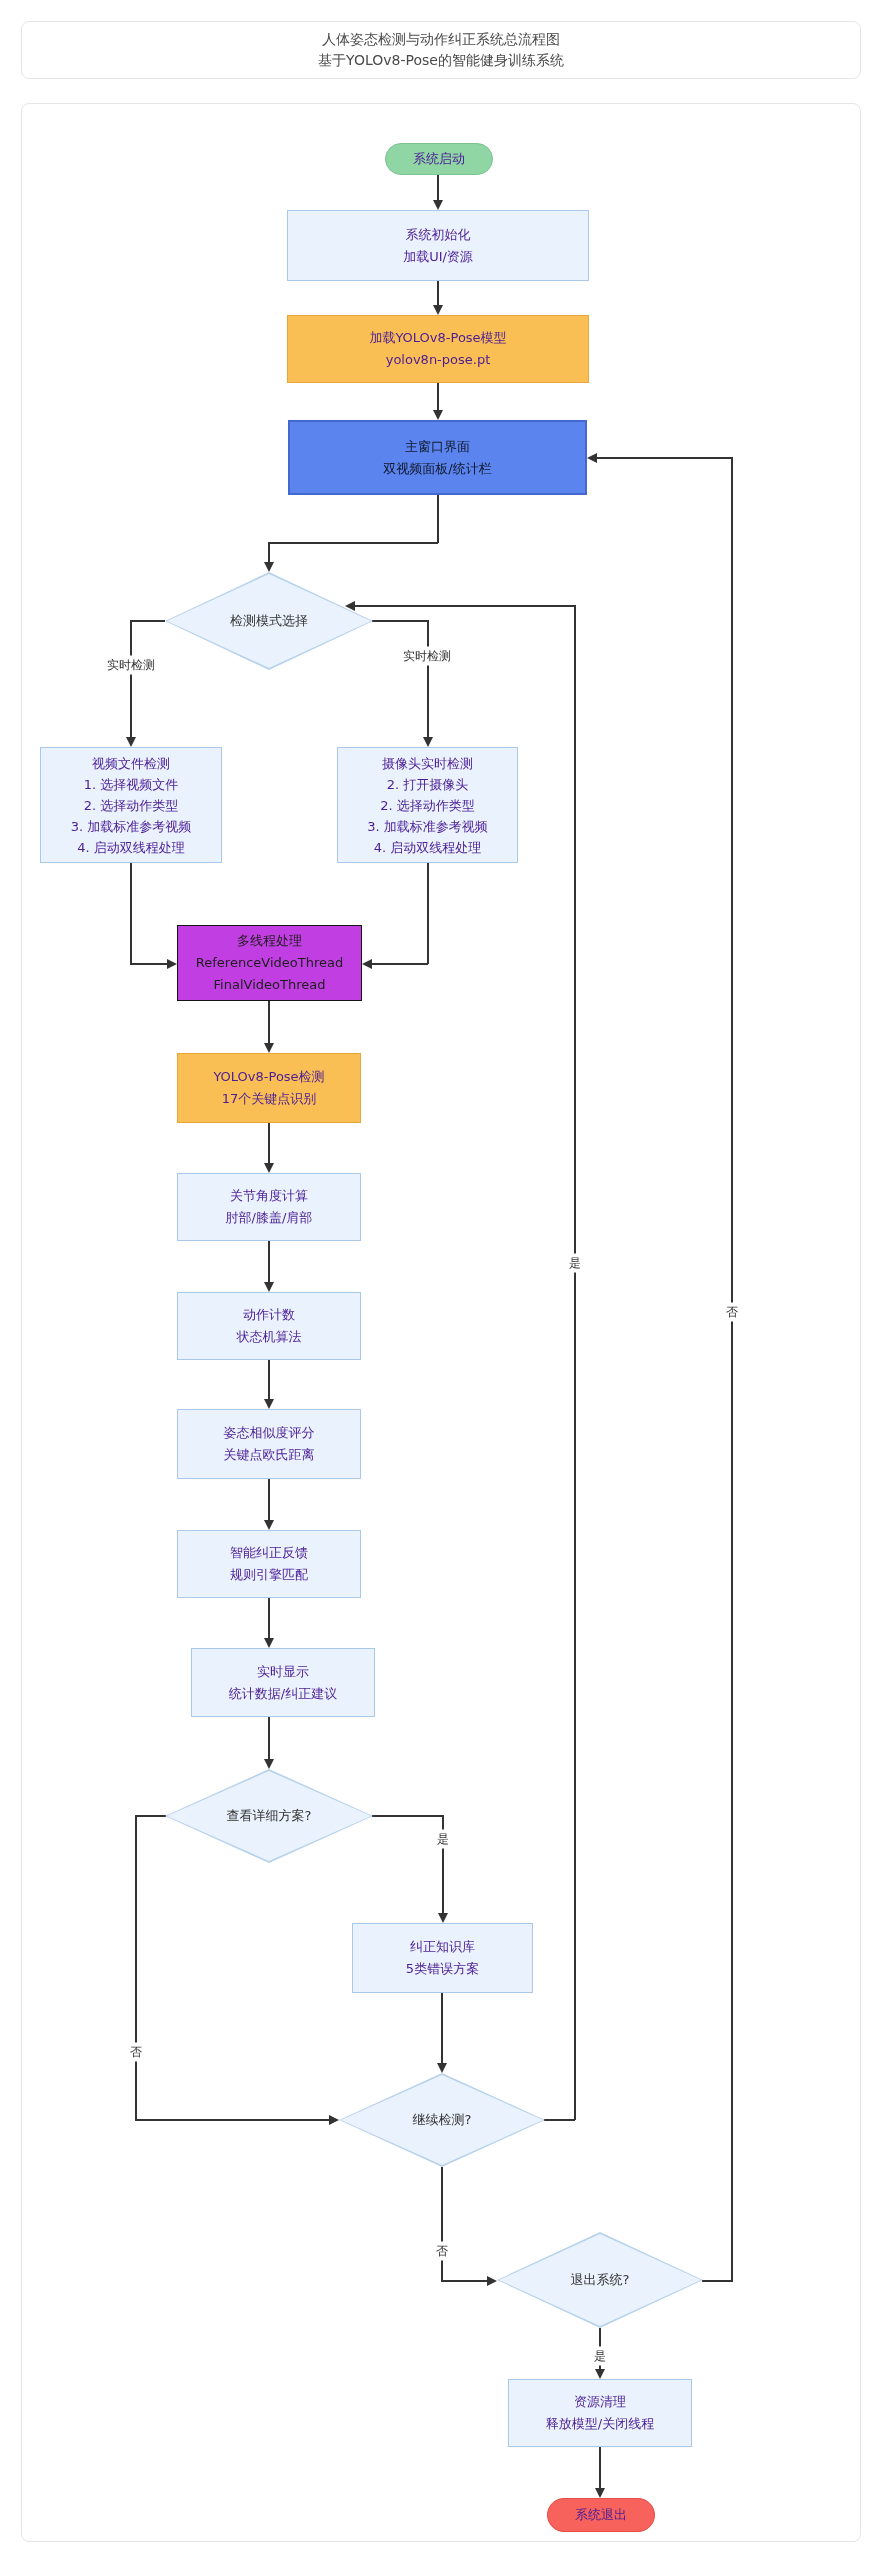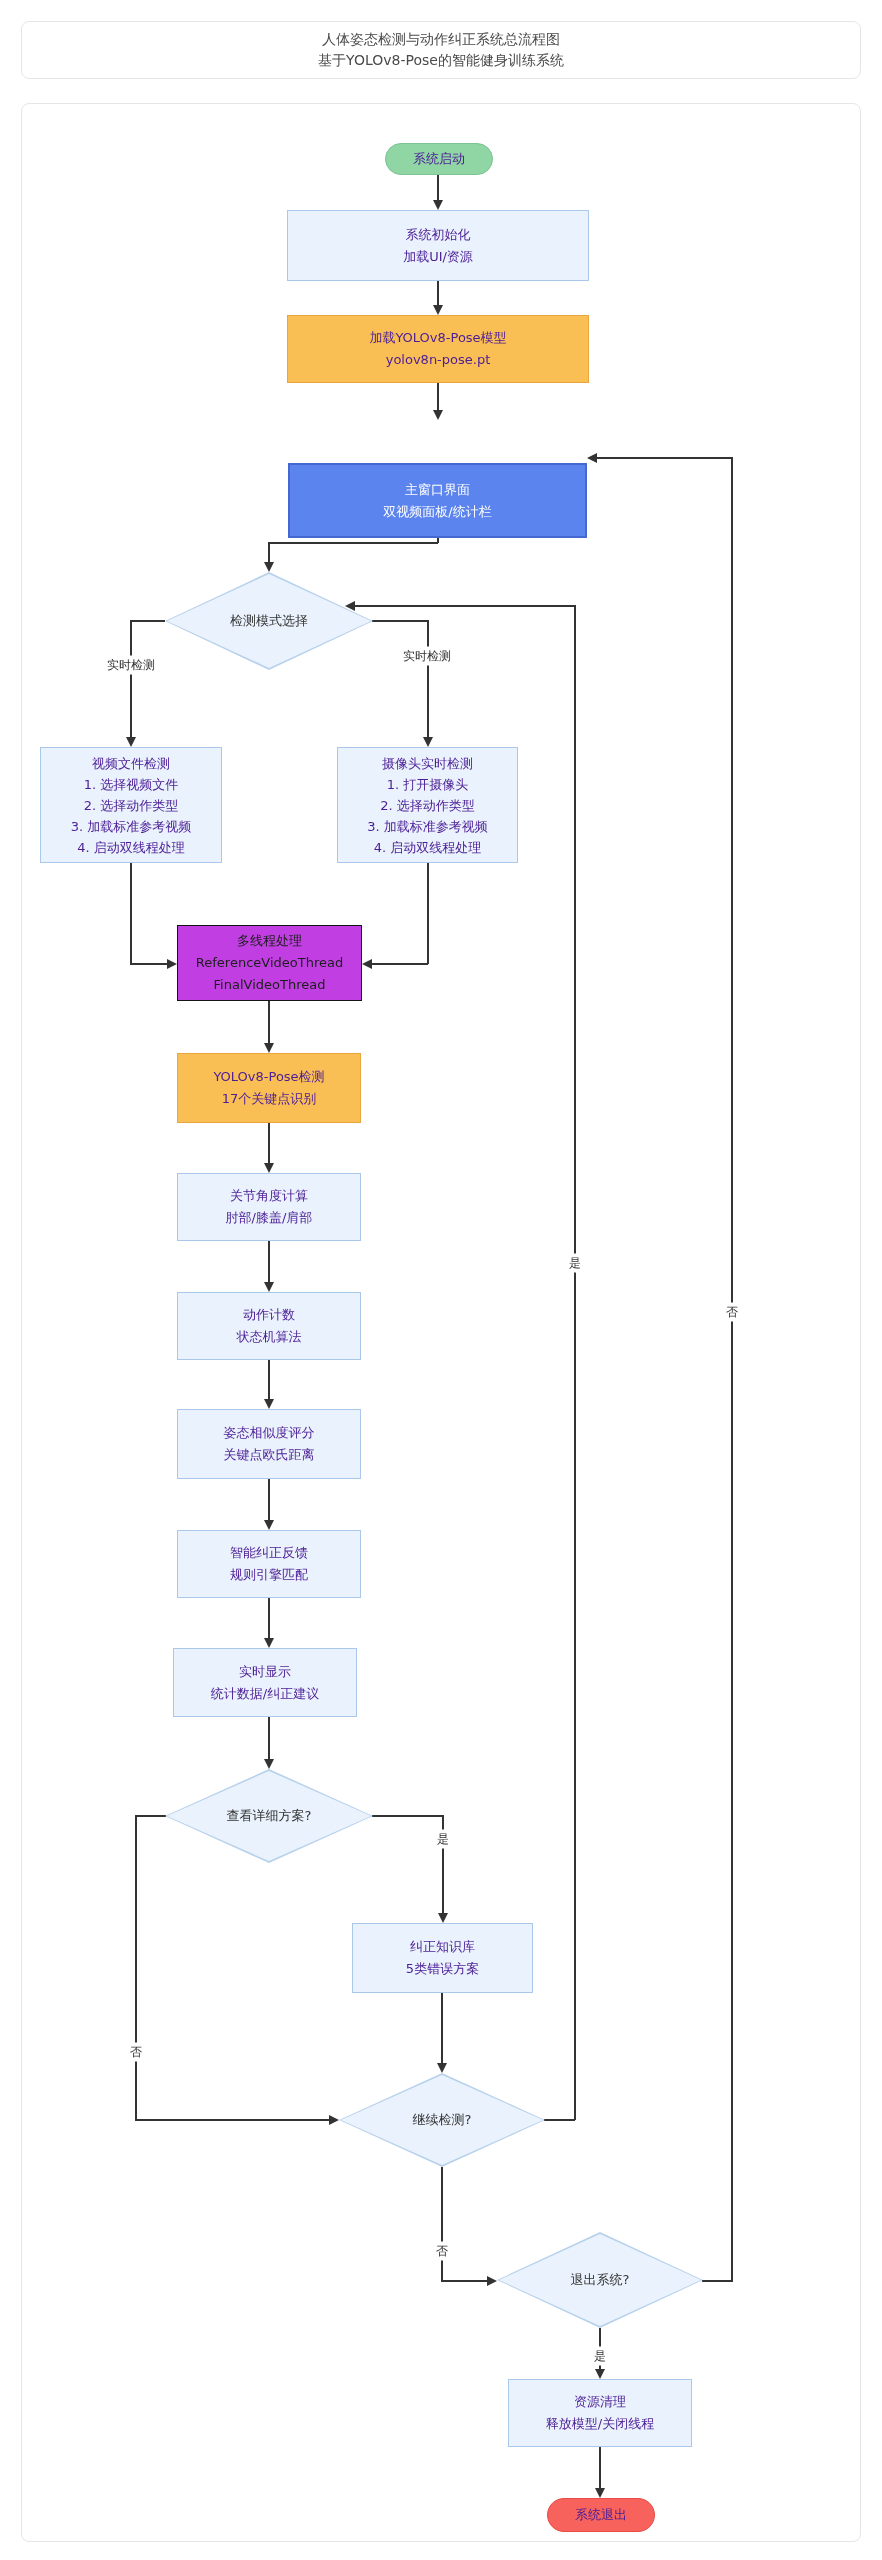--- a/index.html
+++ b/index.html
@@ -11,21 +11,21 @@
   .title-line{font-size:14px;line-height:21px;color:#4a4a4a;text-align:center;}
   .flow-card{left:21px;top:103px;width:840px;height:2439px;}
 
   .node{position:absolute;display:flex;flex-direction:column;align-items:center;justify-content:center;
         box-sizing:border-box;font-size:13px;line-height:22px;text-align:center;color:#4c1d95;}
   .pill{border-radius:17px;}
   .start{background:#90d5a4;border:1px solid #7cc393;}
   .endp{background:#f7625c;border:1px solid #e84b45;}
   .proc{background:#e9f2fd;border:1px solid #a9c8ea;}
   .model{background:#f9bf55;border:1px solid #e8a63d;}
-  .mainw{background:#5b84ee;border:2px solid #4468cf;color:#ffffff;margin-top:43px;}
+  .mainw{background:#5b84ee;border:2px solid #4468cf;color:#0f172a;}
   .thread{background:#c13fe2;border:1.5px solid #141414;color:#1d1d1d;}
   .listbox{line-height:21px;}
 
   .diamond{position:absolute;}
   .dshape{position:absolute;inset:0;background:#b9d2ec;
           clip-path:polygon(50% 0,100% 50%,50% 100%,0 50%);}
   .dfill{position:absolute;inset:2px;background:#eaf3fd;
          clip-path:polygon(50% 0,100% 50%,50% 100%,0 50%);}
   .dlabel{position:absolute;inset:0;display:flex;align-items:center;justify-content:center;
           font-size:13px;color:#333;}
@@ -163,21 +163,21 @@
   <div class="node proc listbox" style="left:40px;top:747px;width:182px;height:116px">
     <span>视频文件检测</span>
     <span>1. 选择视频文件</span>
     <span>2. 选择动作类型</span>
     <span>3. 加载标准参考视频</span>
     <span>4. 启动双线程处理</span>
   </div>
 
   <div class="node proc listbox" style="left:337px;top:747px;width:181px;height:116px">
     <span>摄像头实时检测</span>
-    <span>1. 打开摄像头</span>
+    <span>2. 打开摄像头</span>
     <span>2. 选择动作类型</span>
     <span>3. 加载标准参考视频</span>
     <span>4. 启动双线程处理</span>
   </div>
 
   <div class="node thread" style="left:177px;top:925px;width:185px;height:76px">
     <span>多线程处理</span>
     <span>ReferenceVideoThread</span>
     <span>FinalVideoThread</span>
   </div>
@@ -200,21 +200,21 @@
   <div class="node proc" style="left:177px;top:1409px;width:184px;height:70px">
     <span>姿态相似度评分</span>
     <span>关键点欧氏距离</span>
   </div>
 
   <div class="node proc" style="left:177px;top:1530px;width:184px;height:68px">
     <span>智能纠正反馈</span>
     <span>规则引擎匹配</span>
   </div>
 
-  <div class="node proc" style="left:173px;top:1648px;width:184px;height:69px">
+  <div class="node proc" style="left:191px;top:1648px;width:184px;height:69px">
     <span>实时显示</span>
     <span>统计数据/纠正建议</span>
   </div>
 
   <div class="diamond" style="left:165px;top:1769px;width:208px;height:94px">
     <div class="dshape"></div>
     <div class="dfill"></div>
     <div class="dlabel">
         <span>查看详细方案?</span>
       </div>

